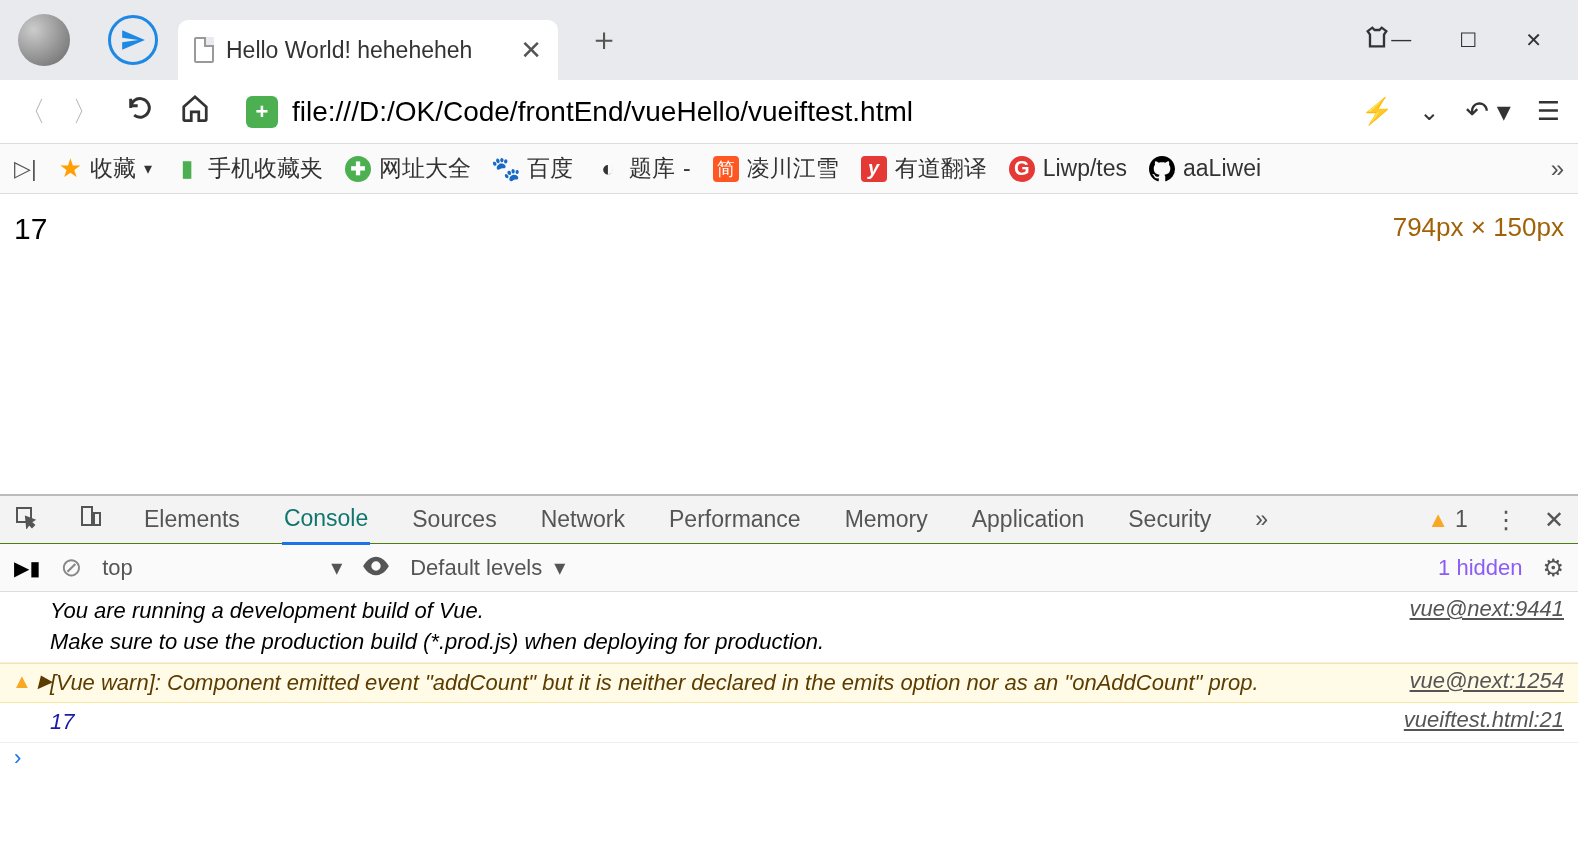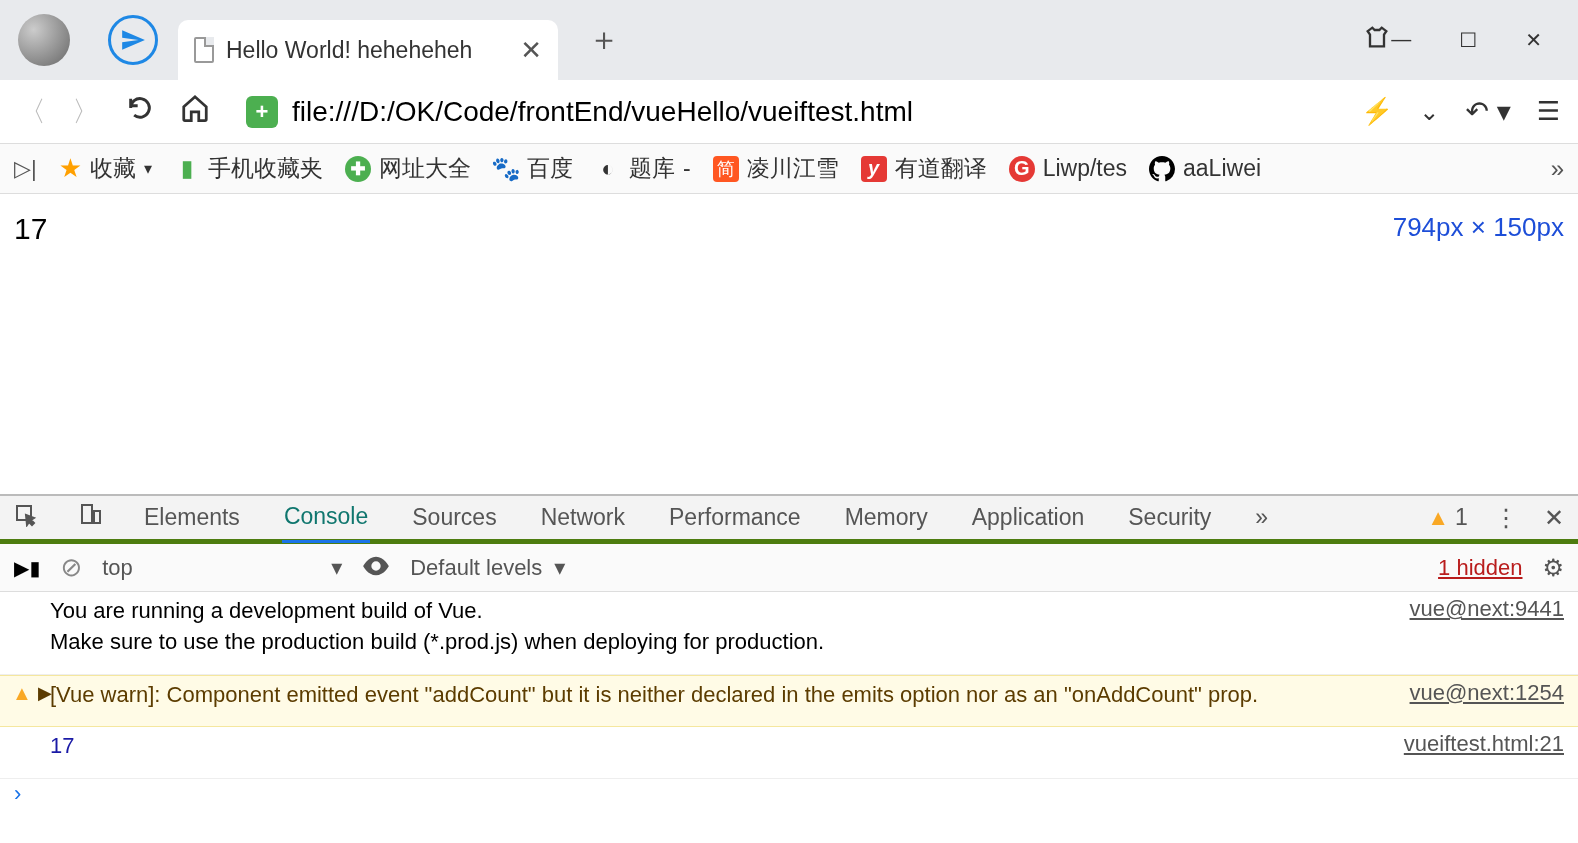--- a/index.html
+++ b/index.html
@@ -43,42 +43,42 @@
     .ic-tiku { font-size:22px;}
     .ic-jian { background:#ff5722; color:#fff; font-size:18px; }
     .ic-y { background:#e53935; color:#fff; font-style:italic; font-weight:bold; font-size:20px;}
     .ic-g { background:#e53935; color:#fff; font-weight:bold; font-size:20px; border-radius:50%;}
     .ic-gh { font-size:26px;}
     .bm-more { font-size:24px; color:#555; margin-left:auto;}
 
     
     .page { height: 300px; padding: 18px 14px; position: relative; background:#fff; }
     .page-num { font-size: 30px; color: #000; }
-    .dim-label { position: absolute; top: 18px; right: 14px; font-size: 26px; color: #1d4ed8; }
+    .dim-label { position: absolute; top: 18px; right: 14px; font-size: 26px; color: #a16207; }
 
     
     .devtools { border-top: 2px solid #bbb; background:#fff; }
-    .dt-tabs { height: 48px; display: flex; align-items: center; padding: 0 14px; gap: 40px; font-size: 23px; color: #555; border-bottom: 5px solid #4d7c0f; background:#f3f3f3;}
+    .dt-tabs { height: 48px; display: flex; align-items: center; padding: 0 14px; gap: 40px; font-size: 23px; color: #555; border-bottom: 1px solid #4d7c0f; background:#f3f3f3;}
     .dt-icon { font-size: 22px; color: #555; }
     .dt-tab { cursor: pointer; padding: 10px 2px; }
     .dt-tab.active { color: #0f766e; border-bottom: 3px solid #1a73e8; }
     .dt-right { margin-left: auto; display: flex; align-items: center; gap: 26px; }
     .dt-warn-badge { display:flex; align-items:center; gap:6px; color:#555;}
     .warn-tri { color:#f9a825; font-size:22px;}
 
     .dt-toolbar { height: 48px; display:flex; align-items:center; padding:0 14px; gap:20px; border-bottom:1px solid #ddd; background:#fafafa;}
     .context-select { border:none; background:transparent; font-size:22px; color:#555; min-width:240px; display:flex; align-items:center; justify-content:space-between;}
     .eye-icon { font-size:24px; color:#555;}
     .filter-input { border:1px solid #ccc; padding:6px 12px; font-size:20px; color:#777; width:320px; background:#fff;}
     .levels { font-size:22px; color:#555; display:flex; align-items:center; gap:12px;}
-    .hidden-count { margin-left:auto; font-size:22px; color:#b91c1c;text-decoration:underline;}
+    .hidden-count { margin-left:auto; font-size:22px; color:#8b5cf6;}
     .gear { font-size:24px; color:#555;}
 
     .console-out { font-family: Consolas, 'Courier New', monospace; font-size: 22px; }
-    .msg-row { display:flex; padding: 4px 14px 16px 50px; border-bottom:1px solid #eee; position:relative;}
+    .msg-row { display:flex; padding: 4px 14px 4px 50px; border-bottom:1px solid #eee; position:relative;font-style:italic;}
     .msg-text { flex:1; white-space:pre-wrap; line-height:1.4;}
     .msg-src { color:#555; text-decoration:underline; white-space:nowrap; padding-left:20px;}
     .msg-warn { background:#fffbe6; border-top:1px solid #f5e79e; border-bottom:1px solid #f5e79e;}
     .msg-warn .msg-text { color:#5c3c00;}
     .row-icon { position:absolute; left:12px; top:6px; font-size:20px;}
     .warn-ic { color:#f9a825;}
     .expand-caret { position:absolute; left:38px; top:6px; color:#5c3c00; font-size:18px;}
     .val17 { color:#1a1aa6;}
     .prompt { color:#1a73e8; padding:2px 14px; font-size:22px;}
   </style>

